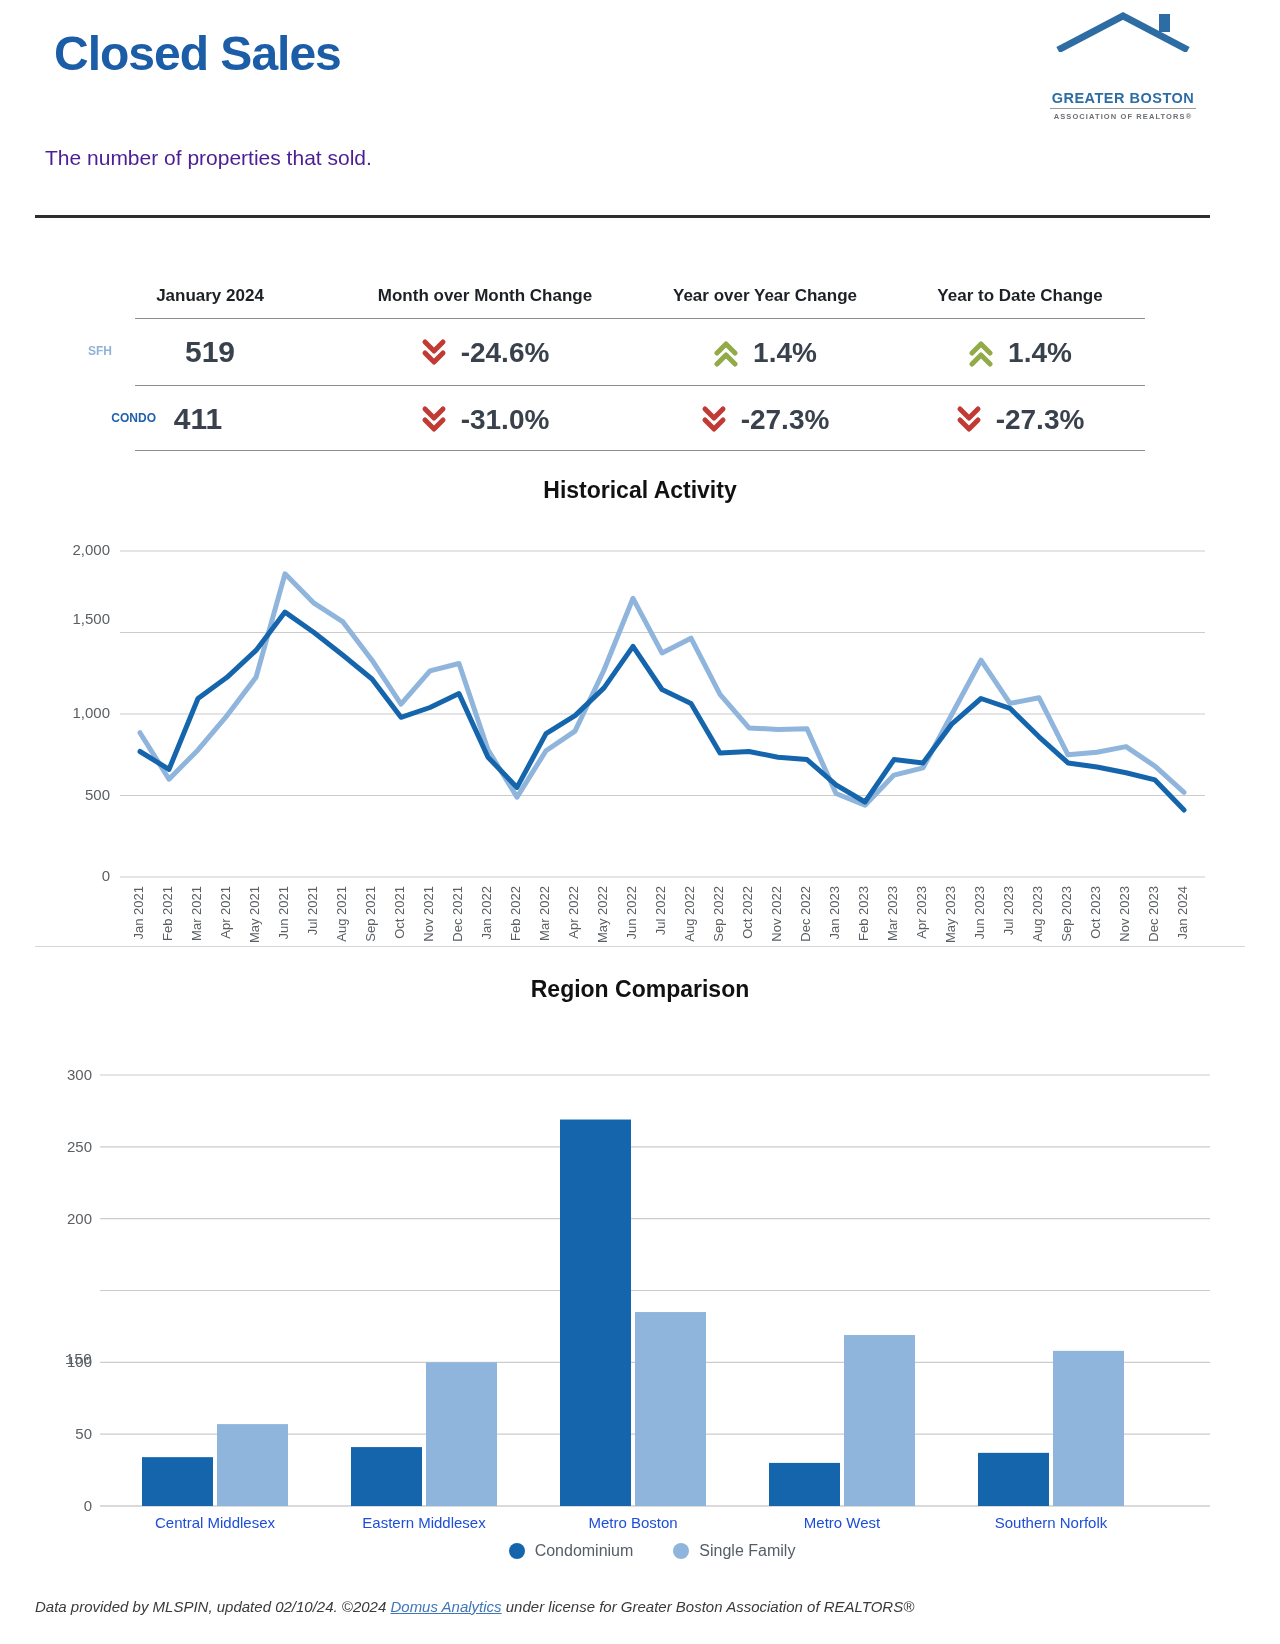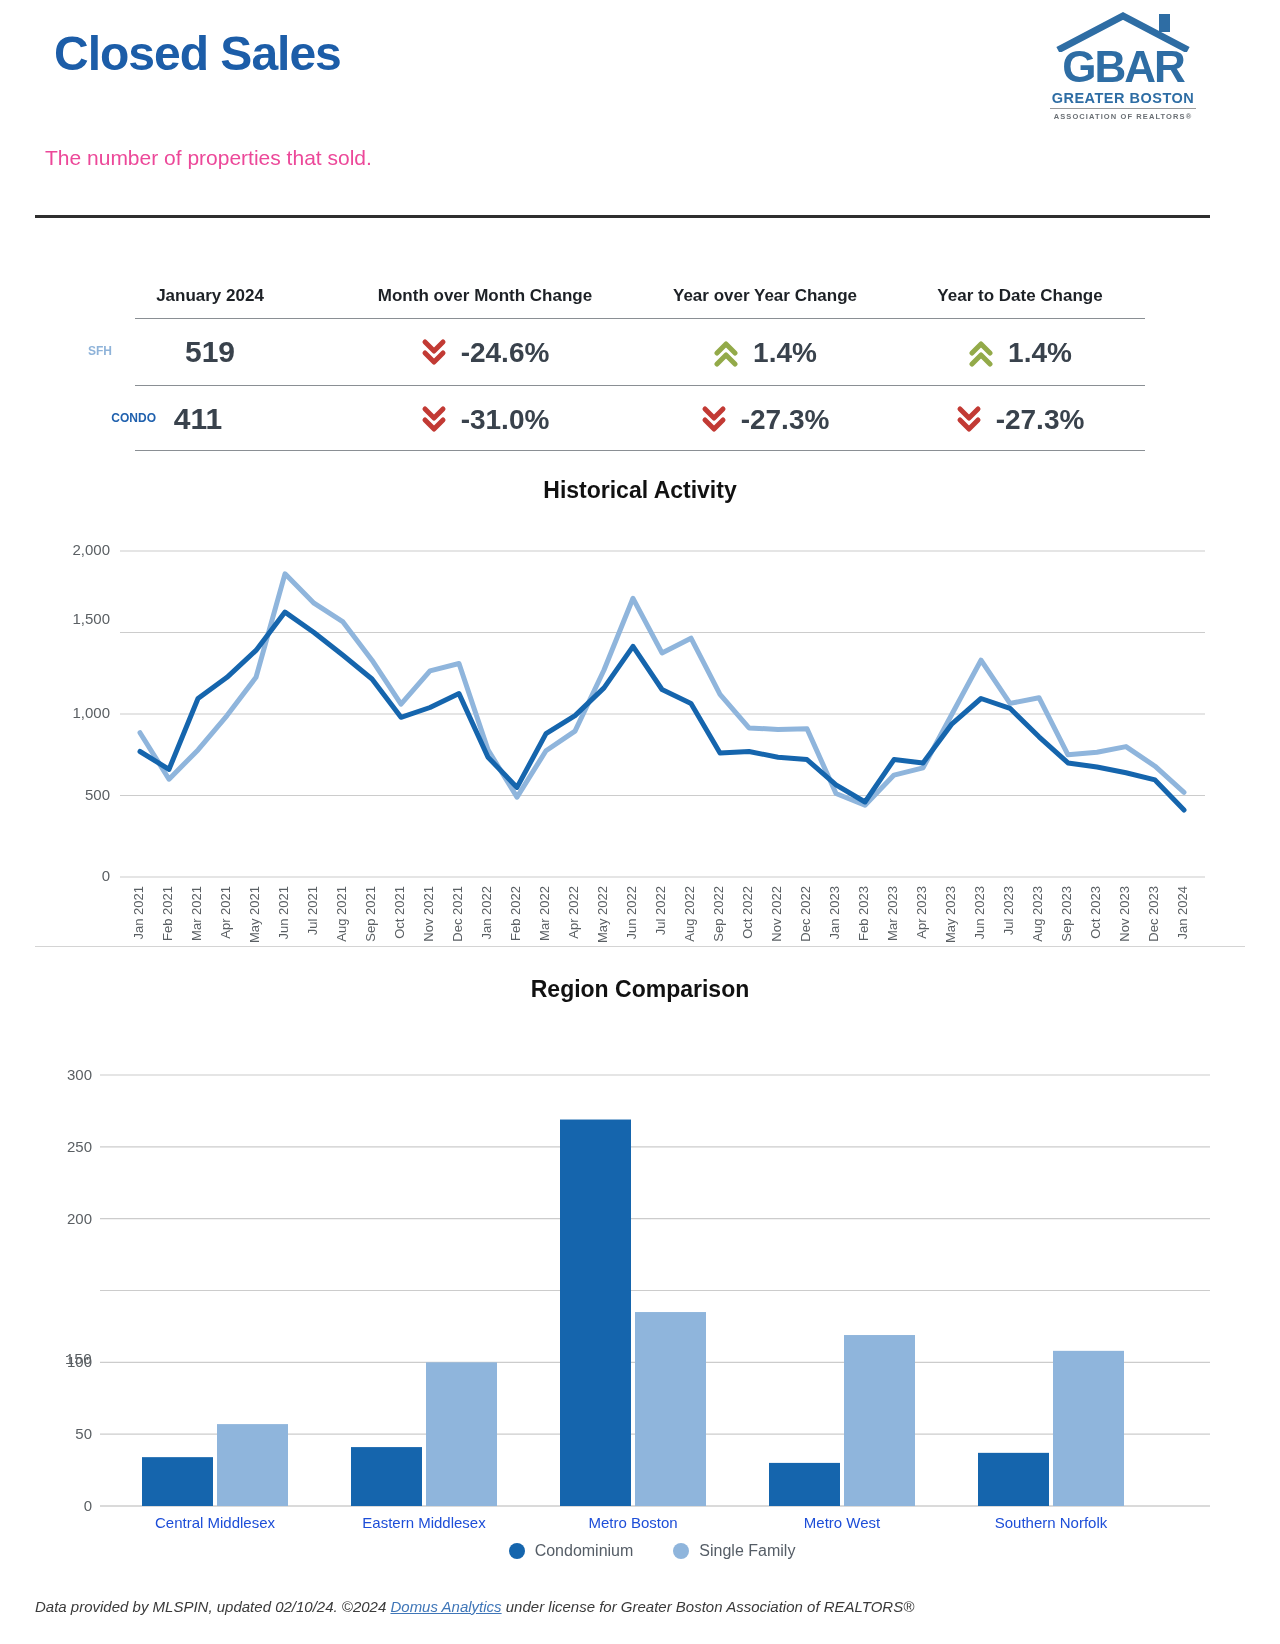--- a/index.html
+++ b/index.html
@@ -1,21 +1,21 @@
 <!DOCTYPE html>
 <html><head>
 <meta charset="utf-8">
 <style>
   html,body{margin:0;padding:0;background:#ffffff;}
   body{font-family:"Liberation Sans","DejaVu Sans",sans-serif;}
   #page{position:relative;width:1280px;height:1644px;background:#fff;overflow:hidden;}
 
   
   .page-title{position:absolute;left:34px;top:26px;font-size:48px;font-weight:800;letter-spacing:-1px;color:#1c5da8;margin-left:20px;}
-  .subtitle{position:absolute;left:45px;top:146px;font-size:21px;color:#ec4899;}
+  .subtitle{position:absolute;left:45px;top:146px;font-size:21px;color:#4c1d95;}
   .top-rule{position:absolute;left:35px;top:215px;width:1175px;height:3px;background:#2e2e2e;}
 
   
   .logo{position:absolute;left:1038px;top:12px;width:170px;height:110px;text-align:center;}
   .logo svg{position:absolute;left:18px;top:0;}
   .logo-acronym{position:absolute;left:0;top:30px;width:170px;font-size:44px;font-weight:800;letter-spacing:-2px;color:#2e6da4;}
   .logo-line1{position:absolute;left:0;top:78px;width:170px;font-size:14.5px;font-weight:700;letter-spacing:.5px;color:#2e6da4;}
   .logo-sep{position:absolute;left:12px;top:96px;width:146px;height:1px;background:#9a9a9a;}
   .logo-line2{position:absolute;left:0;top:100px;width:170px;font-size:7.5px;font-weight:700;letter-spacing:1.1px;color:#6a6f74;}
 
@@ -56,21 +56,20 @@
 
 <div id="page">
 
   <div class="page-title">Closed Sales</div>
 
   <div class="logo">
     <svg width="134" height="40" viewBox="0 0 134 40">
       <path d="M2 38 L67 4 L132 38" fill="none" stroke="#2e6da4" stroke-width="7"></path>
       <rect x="103" y="2" width="11" height="18" fill="#2e6da4"></rect>
     </svg>
-    <div class="logo-acronym">GBAR</div>
     <div class="logo-line1">GREATER BOSTON</div>
     <div class="logo-sep"></div>
     <div class="logo-line2">ASSOCIATION OF REALTORS®</div>
   </div>
 
   <div class="subtitle">The number of properties that sold.</div>
   <div class="top-rule"></div>
 
   <div>
     <div class="stat-h" style="left:100px;top:286px;width:220px;">January 2024</div>

